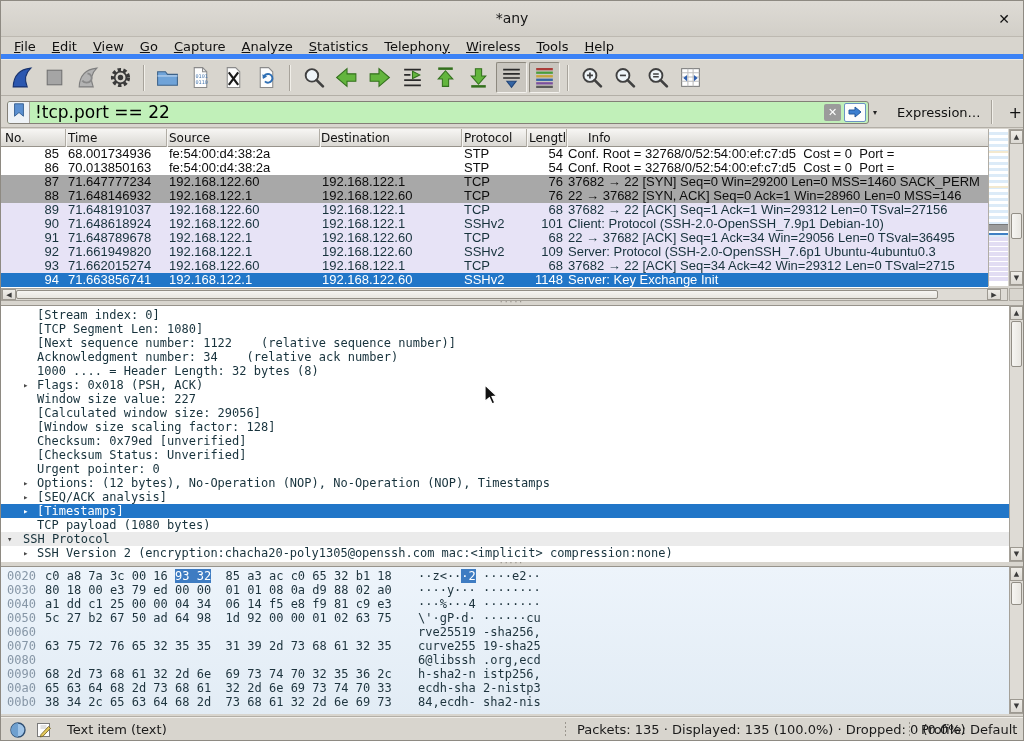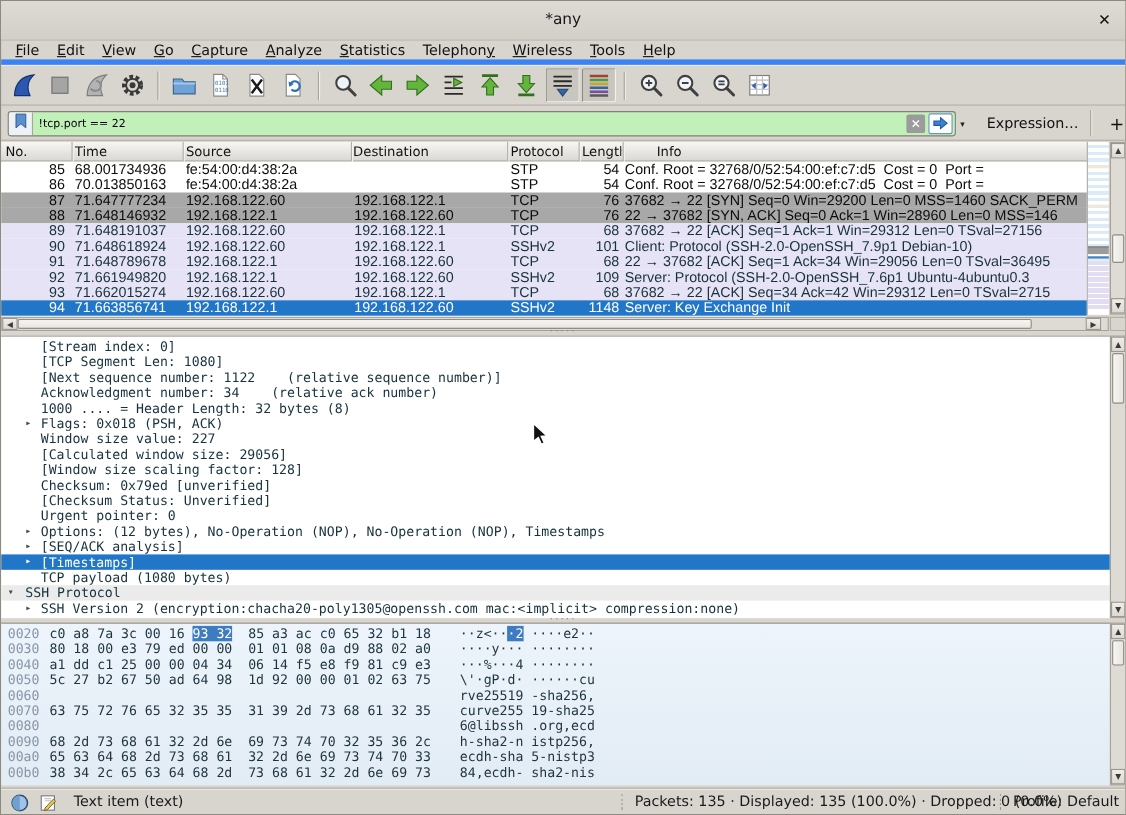--- a/index.html
+++ b/index.html
@@ -23,21 +23,21 @@
   .tb-btn.pressed{background:#c9c6bf;border-color:#8d897f #f3f1ed #f3f1ed #8d897f;}
   .tb-sep{width:2px;height:26px;margin:0 6px;border-left:1px solid #a7a39b;border-right:1px solid #f1efe9;flex:0 0 auto;}
   
   .filterbar{position:absolute;top:96px;left:0;right:0;height:31px;display:flex;align-items:center;
     padding:0 6px;border-bottom:1px solid #b3afa7;}
   .filter-field{height:23px;width:862px;display:flex;align-items:center;background:#c1f0b9;
     border:1px solid #837f77;border-radius:3px;overflow:hidden;flex:0 0 auto;}
   .filter-bookmark{width:22px;height:100%;background:#eef2f6;border-right:1px solid #a8a49c;
     display:flex;align-items:center;justify-content:center;flex:0 0 auto;}
   .filter-input{flex:1;height:100%;background:transparent;border:none;outline:none;
-    font-size:10px;font-family:"DejaVu Sans","Liberation Sans",sans-serif;padding:0 5px;color:#000;}
+    font-size:17px;font-family:"DejaVu Sans","Liberation Sans",sans-serif;padding:0 5px;color:#000;}
   .filter-clear{width:17px;height:17px;background:#9b9b9b;border-radius:2px;color:#fff;
     display:flex;align-items:center;justify-content:center;font-size:11px;margin-right:3px;flex:0 0 auto;}
   .filter-apply{width:22px;height:19px;background:#fdfdfd;border:1px solid #6a93c4;border-radius:2px;
     display:flex;align-items:center;justify-content:center;margin-right:2px;flex:0 0 auto;}
   .filter-caret{font-size:8px;color:#222;padding:0 4px;flex:0 0 auto;}
   .expression-btn{font-size:13px;color:#111;margin-left:16px;white-space:nowrap;}
   .fb-sep{width:2px;height:24px;margin:0 10px;border-left:1px solid #a7a39b;border-right:1px solid #f1efe9;}
   .add-filter{font-size:16px;color:#111;padding:0 6px;}
   
   .plist-header{position:absolute;top:128px;left:0;width:987px;height:18px;
@@ -49,21 +49,21 @@
   .prow{position:relative;height:14px;line-height:14px;white-space:pre;color:#17323c;}
   .prow span{position:absolute;top:0;height:14px;white-space:pre;}
   .c-no{left:0;width:58px;text-align:right;}
   .c-time{left:67px;}
   .c-src{left:168px;}
   .c-dst{left:321px;}
   .c-proto{left:463px;}
   .c-len{left:518px;width:44px;text-align:right;}
   .c-info{left:567px;width:420px;overflow:hidden;}
   .col-no{left:4px;width:56px;} .col-time{left:67px;} .col-src{left:168px;} .col-dst{left:320px;}
-  .col-proto{left:463px;} .col-len{left:528px;width:36px;} .col-info{left:596px;}
+  .col-proto{left:463px;} .col-len{left:528px;width:36px;} .col-info{left:543px;padding-left:44px;}
   .prow.stp{background:#ffffff;color:#0d0d0d;}
   .prow.syn{background:#a8a8a8;color:#0d0d0d;}
   .prow.tcp{background:#e7e3f6;}
   .prow.selected{background:#2176c8;color:#fff;}
   
   .minimap{position:absolute;left:987px;top:128px;width:20px;height:157px;border-left:1px solid #b1ada5;
     background:repeating-linear-gradient(180deg,#ffffff 0 3px,#dcebf8 3px 6px);}
   .mm{position:absolute;left:0;width:100%;}
   .sb{position:absolute;background:#dedbd5;border:1px solid #a5a199;}
   .sb-btn{position:absolute;left:0;width:100%;height:14px;background:linear-gradient(#efedе8,#dcd9d3);
@@ -412,21 +412,21 @@
 
   <div class="hexpane">
       <div class="hex-row"><span class="hex-off">0020</span><span class="hex-bytes"><span>c0 a8 7a 3c 00 16 </span><span class="hl">93 32</span><span>  85 a3 ac c0 65 32 b1 18</span></span><span class="hex-ascii"><span>··z&lt;··</span><span class="hl">·2</span><span> ····e2··</span></span></div>
       <div class="hex-row"><span class="hex-off">0030</span><span class="hex-bytes"><span>80 18 00 e3 79 ed 00 00  01 01 08 0a d9 88 02 a0</span></span><span class="hex-ascii"><span>····y··· ········</span></span></div>
       <div class="hex-row"><span class="hex-off">0040</span><span class="hex-bytes"><span>a1 dd c1 25 00 00 04 34  06 14 f5 e8 f9 81 c9 e3</span></span><span class="hex-ascii"><span>···%···4 ········</span></span></div>
       <div class="hex-row"><span class="hex-off">0050</span><span class="hex-bytes"><span>5c 27 b2 67 50 ad 64 98  1d 92 00 00 01 02 63 75</span></span><span class="hex-ascii"><span>\'·gP·d· ······cu</span></span></div>
       <div class="hex-row"><span class="hex-off">0060</span><span class="hex-ascii"><span>rve25519 -sha256,</span></span></div>
       <div class="hex-row"><span class="hex-off">0070</span><span class="hex-bytes"><span>63 75 72 76 65 32 35 35  31 39 2d 73 68 61 32 35</span></span><span class="hex-ascii"><span>curve255 19-sha25</span></span></div>
       <div class="hex-row"><span class="hex-off">0080</span><span class="hex-ascii"><span>6@libssh .org,ecd</span></span></div>
       <div class="hex-row"><span class="hex-off">0090</span><span class="hex-bytes"><span>68 2d 73 68 61 32 2d 6e  69 73 74 70 32 35 36 2c</span></span><span class="hex-ascii"><span>h-sha2-n istp256,</span></span></div>
-      <div class="hex-row"><span class="hex-off">00a0</span><span class="hex-bytes"><span>65 63 64 68 2d 73 68 61  32 2d 6e 69 73 74 70 33</span></span><span class="hex-ascii"><span>ecdh-sha 5-nistp3</span></span></div>
+      <div class="hex-row"><span class="hex-off">00a0</span><span class="hex-bytes"><span>65 63 64 68 2d 73 68 61  32 2d 6e 69 73 74 70 33</span></span><span class="hex-ascii"><span>ecdh-sha 2-nistp3</span></span></div>
       <div class="hex-row"><span class="hex-off">00b0</span><span class="hex-bytes"><span>38 34 2c 65 63 64 68 2d  73 68 61 32 2d 6e 69 73</span></span><span class="hex-ascii"><span>84,ecdh- sha2-nis</span></span></div>
     </div>
 
   <div class="sb" style="left:1008px;top:565px;width:15px;height:148px;">
     <div class="sb-btn" style="top:0">▲</div>
     <div class="sb-thumb" style="top:15px;height:23px;"></div>
     <div class="sb-btn" style="bottom:0">▼</div>
   </div>
 
   <div class="statusbar">

